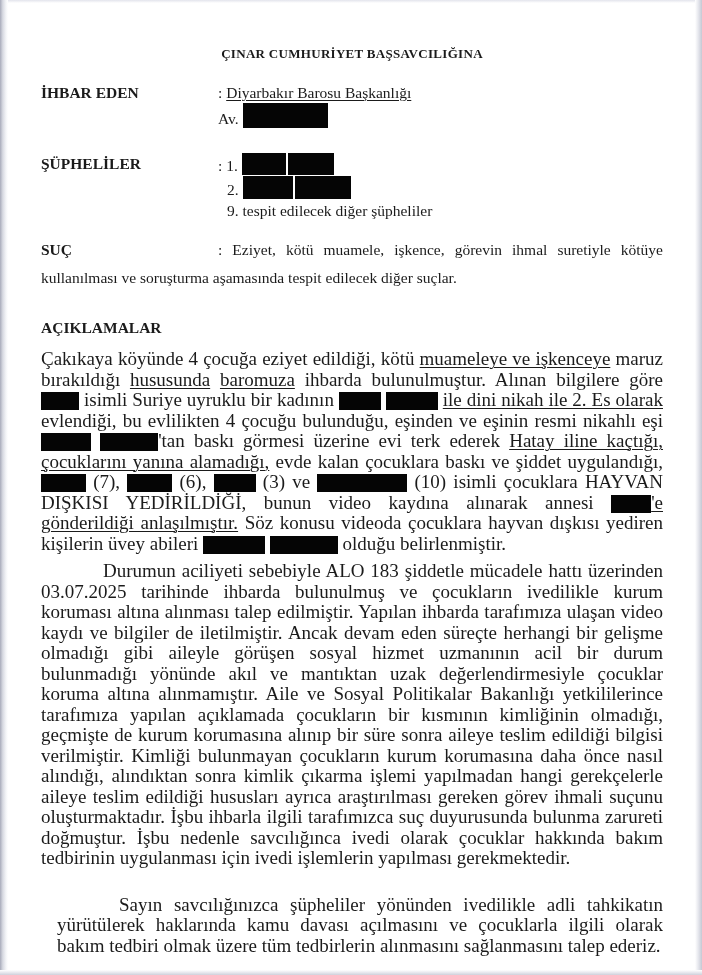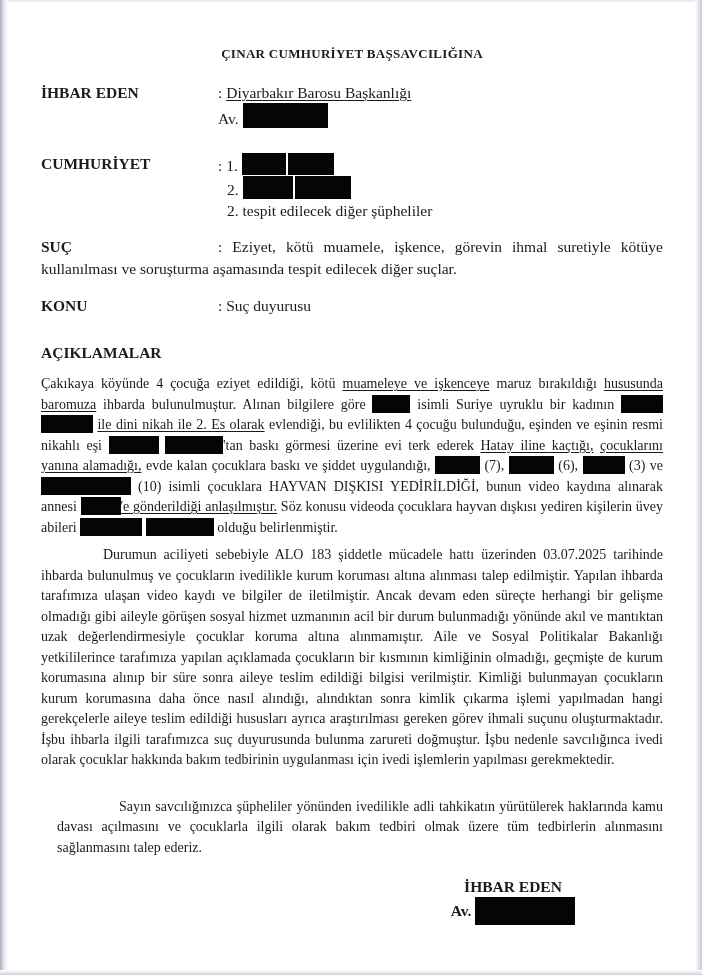--- a/index.html
+++ b/index.html
@@ -23,26 +23,26 @@
   .title { text-align:center; font-weight:bold; font-size:13px; letter-spacing:0.3px; }
 
   .fields { margin-top:20px; }
   .field { display:flex; font-size:15.5px; line-height:21px; margin:0; }
   .field + .field { margin-top:24px; }
   .flabel { width:177px; flex:none; font-weight:bold; }
   .fvalue { flex:1; }
   .fvalue .line { min-height:21px; }
   .fvalue .cont { padding-left:9px; }
 
-  .pfield { font-size:15.5px; line-height:22px; text-align:justify; margin:15px 0 0 0; }
+  .pfield { font-size:15.5px; line-height:28px; text-align:justify; margin:15px 0 0 0; }
   .inlabel { display:inline-block; width:177px; font-weight:bold; vertical-align:top; }
 
   .heading { font-weight:bold; font-size:15.5px; margin-top:27px; }
 
-  p.body { font-size:14px; line-height:20.5px; text-align:justify; margin:10px 0 0 0; }
+  p.body { font-size:19px; line-height:20.5px; text-align:justify; margin:10px 0 0 0; }
   p.body.first { margin-top:12px; }
   p.body.indent { text-indent:62px;margin-top:7px; }
   p.body.last { margin-top:26px;margin-left:16px; }
 
   .redact { display:inline-block; background:#050505; height:18px; vertical-align:-4px; }
   .redact + .redact { margin-left:2px; }
   .u { text-decoration:underline; text-decoration-thickness:1px; text-underline-offset:2px; }
   .b { font-weight:bold; }
 
   .sig { margin-top:18px; margin-left:auto; width:300px; text-align:center;
@@ -67,32 +67,31 @@
 
       <div class="field">
         <div class="flabel">İHBAR EDEN</div>
         <div class="fvalue">
           <div class="line"><span>: </span><span class="u">Diyarbakır Barosu Başkanlığı</span></div>
           <div class="line"><span>Av. </span><span class="redact" style="width: 85px; height: 25px;"></span></div>
         </div>
       </div>
 
       <div class="field">
-        <div class="flabel">CUMHURİYET</div>
+        <div class="flabel">ŞÜPHELİLER</div>
         <div class="fvalue">
           <div class="line"><span>: 1. </span><span class="redact" style="width: 44px; height: 22px;"></span><span class="redact" style="width: 46px; height: 22px;"></span></div>
           <div class="line cont"><span>2. </span><span class="redact" style="width: 50px; height: 23px;"></span><span class="redact" style="width: 56px; height: 23px;"></span></div>
-          <div class="line cont"><span>2. tespit edilecek diğer şüpheliler</span></div>
+          <div class="line cont"><span>9. tespit edilecek diğer şüpheliler</span></div>
         </div>
       </div>
     </div>
 
     <p class="pfield"><span class="inlabel">SUÇ</span><span><span>: Eziyet, kötü muamele, işkence, görevin ihmal suretiyle kötüye kullanılması ve soruşturma aşamasında tespit edilecek diğer suçlar.</span></span></p>
 
-    <p class="pfield"><span class="inlabel">KONU</span><span><span>: Suç duyurusu</span></span></p>
 
     <div class="heading">AÇIKLAMALAR</div>
 
     <p class="body first"><span>Çakıkaya köyünde 4 çocuğa eziyet edildiği, kötü </span><span class="u">muameleye ve işkenceye</span><span> maruz bırakıldığı </span><span class="u">hususunda</span><span> </span><span class="u">baromuza</span><span> ihbarda bulunulmuştur. Alınan bilgilere göre </span><span class="redact" style="width: 38px;"></span><span> isimli Suriye uyruklu bir kadının </span><span class="redact" style="width: 42px;"></span><span> </span><span class="redact" style="width: 52px;"></span><span> </span><span class="u">ile dini nikah ile 2. Es olarak</span><span> evlendiği, bu evlilikten 4 çocuğu bulunduğu, eşinden ve eşinin resmi nikahlı eşi </span><span class="redact" style="width: 50px;"></span><span> </span><span class="redact" style="width: 58px;"></span><span>'tan baskı görmesi üzerine evi terk ederek </span><span class="u">Hatay iline kaçtığı,</span><span> </span><span class="u">çocuklarını yanına alamadığı,</span><span> evde kalan çocuklara baskı ve şiddet uygulandığı, </span><span class="redact" style="width: 45px;"></span><span> (7), </span><span class="redact" style="width: 45px;"></span><span> (6), </span><span class="redact" style="width: 42px;"></span><span> (3) ve </span><span class="redact" style="width: 90px;"></span><span> (10) isimli çocuklara HAYVAN DIŞKISI YEDİRİLDİĞİ, bunun video kaydına alınarak annesi </span><span class="redact" style="width: 40px;"></span><span class="u">'e gönderildiği anlaşılmıştır.</span><span> Söz konusu videoda çocuklara hayvan dışkısı yediren kişilerin üvey abileri </span><span class="redact" style="width: 62px;"></span><span> </span><span class="redact" style="width: 68px;"></span><span> olduğu belirlenmiştir.</span></p>
     <p class="body indent"><span>Durumun aciliyeti sebebiyle ALO 183 şiddetle mücadele hattı üzerinden 03.07.2025 tarihinde ihbarda bulunulmuş ve çocukların ivedilikle kurum koruması altına alınması talep edilmiştir. Yapılan ihbarda tarafımıza ulaşan video kaydı ve bilgiler de iletilmiştir. Ancak devam eden süreçte herhangi bir gelişme olmadığı gibi aileyle görüşen sosyal hizmet uzmanının acil bir durum bulunmadığı yönünde akıl ve mantıktan uzak değerlendirmesiyle çocuklar koruma altına alınmamıştır. Aile ve Sosyal Politikalar Bakanlığı yetkililerince tarafımıza yapılan açıklamada çocukların bir kısmının kimliğinin olmadığı, geçmişte de kurum korumasına alınıp bir süre sonra aileye teslim edildiği bilgisi verilmiştir. Kimliği bulunmayan çocukların kurum korumasına daha önce nasıl alındığı, alındıktan sonra kimlik çıkarma işlemi yapılmadan hangi gerekçelerle aileye teslim edildiği hususları ayrıca araştırılması gereken görev ihmali suçunu oluşturmaktadır. İşbu ihbarla ilgili tarafımızca suç duyurusunda bulunma zarureti doğmuştur. İşbu nedenle savcılığınca ivedi olarak çocuklar hakkında bakım tedbirinin uygulanması için ivedi işlemlerin yapılması gerekmektedir.</span></p>
     <p class="body indent last"><span>Sayın savcılığınızca şüpheliler yönünden ivedilikle adli tahkikatın yürütülerek haklarında kamu davası açılmasını ve çocuklarla ilgili olarak bakım tedbiri olmak üzere tüm tedbirlerin alınmasını sağlanmasını talep ederiz.</span></p>
 
     <div class="sig">
       <div class="line">İHBAR EDEN</div>
       <div class="line"><span class="b">Av. </span><span class="redact" style="width: 100px; height: 28px;"></span></div>

